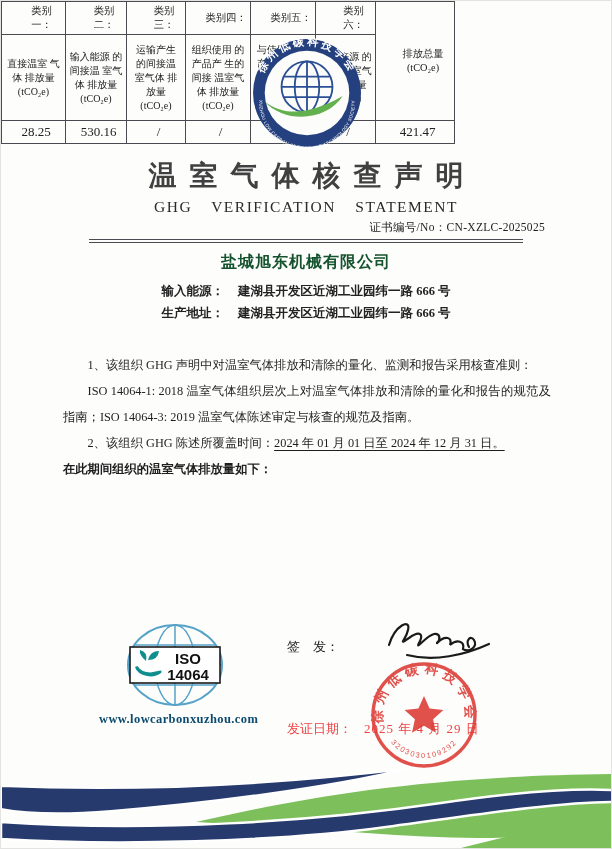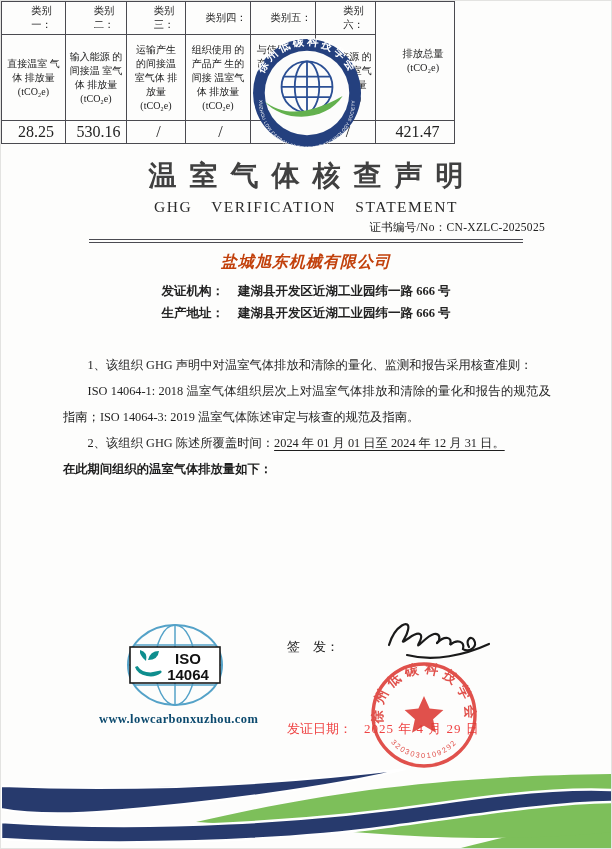--- a/index.html
+++ b/index.html
@@ -29,21 +29,21 @@
     right:66px; top:219px; font-size:11.5px; color:#222; letter-spacing:0.3px;
   }
   .double-rule {
     left:88px; top:238px; width:434px; height:4px;
     border-top:1.6px solid #4b4b52; border-bottom:1px solid #4b4b52;
   }
 
   
   .company-name {
     left:0; right:0; top:251px; text-align:center;
-    font-size:16px; font-weight:bold; letter-spacing:1px; color:#c2410c;font-style:italic;
+    font-size:16px; font-weight:bold; letter-spacing:1px; color:#14532d;
   }
   .addr-row { left:0; right:0; text-align:center; font-size:12.5px; font-weight:bold; color:#222; }
   .addr-row .lbl { margin-right:14px; }
   .addr-reg  { top:282px; }
   .addr-prod { top:304px; }
 
   
   .body-flow {
     left:62px; top:327px; width:488px;
     font-size:12.3px; line-height:25.9px; text-align:justify; color:#1e1e1e;margin-top:25px;
@@ -57,21 +57,21 @@
     left:84px; top:480px; width:453px;
     border-collapse:collapse; table-layout:fixed;
     font-size:10px; color:#222; text-align:center;
   }
   .ghg-table td {
     border:1px solid #4a4a50; padding:2px 3px; vertical-align:middle;
     line-height:14px;
   }
   .ghg-table tr.cat-row td { height:22px; font-size:10.3px; text-align:center;padding-left:19px; }
   .ghg-table tr.desc-row td { height:86px; }
-  .ghg-table tr.val-row td { height:23px; font-size:16px;padding-left:8px; }
+  .ghg-table tr.val-row td { height:23px; font-size:13px;padding-left:8px; }
   .ghg-table .total-cell { font-size:10.3px; }
 
   
   .iso-badge { left:124px; top:621px; width:100px; height:90px; }
   .website {
     left:98px; top:711px; font-size:12.5px; font-weight:bold;
     letter-spacing:0.4px; color:#0c4a6e;
   }
   .sign-row   { left:286px; top:637px; font-size:13px; color:#222; }
   .issuer-row { left:286px; top:687px; font-size:13px; color:#222; }
@@ -113,21 +113,21 @@
 
   <div class="abs title-cn">温室气体核查声明</div>
   <div class="abs title-en">GHG VERIFICATION STATEMENT</div>
   <div class="abs cert-line">
     <span>证书编号/No：</span><span>CN-XZLC-2025025</span>
   </div>
   <div class="abs double-rule"></div>
 
   <div class="abs company-name">盐城旭东机械有限公司</div>
   <div class="abs addr-row addr-reg">
-    <span class="lbl">发证机构：</span><span>建湖县开发区近湖工业园纬一路 666 号</span>
+    <span class="lbl">输入能源：</span><span>建湖县开发区近湖工业园纬一路 666 号</span>
   </div>
   <div class="abs addr-row addr-prod">
     <span class="lbl">生产地址：</span><span>建湖县开发区近湖工业园纬一路 666 号</span>
   </div>
 
   <div class="abs body-flow">
     <p>1、该组织 GHG 声明中对温室气体排放和清除的量化、监测和报告采用核查准则：</p>
     <p>ISO 14064-1: 2018 温室气体组织层次上对温室气体排放和清除的量化和报告的规范及指南；ISO 14064-3: 2019 温室气体陈述审定与核查的规范及指南。</p>
     <p><span>2、该组织 GHG 陈述所覆盖时间：</span><span class="underline">2024 年 01 月 01 日至 2024 年 12 月 31 日。</span></p>
     <p class="no-indent">在此期间组织的温室气体排放量如下：</p>

